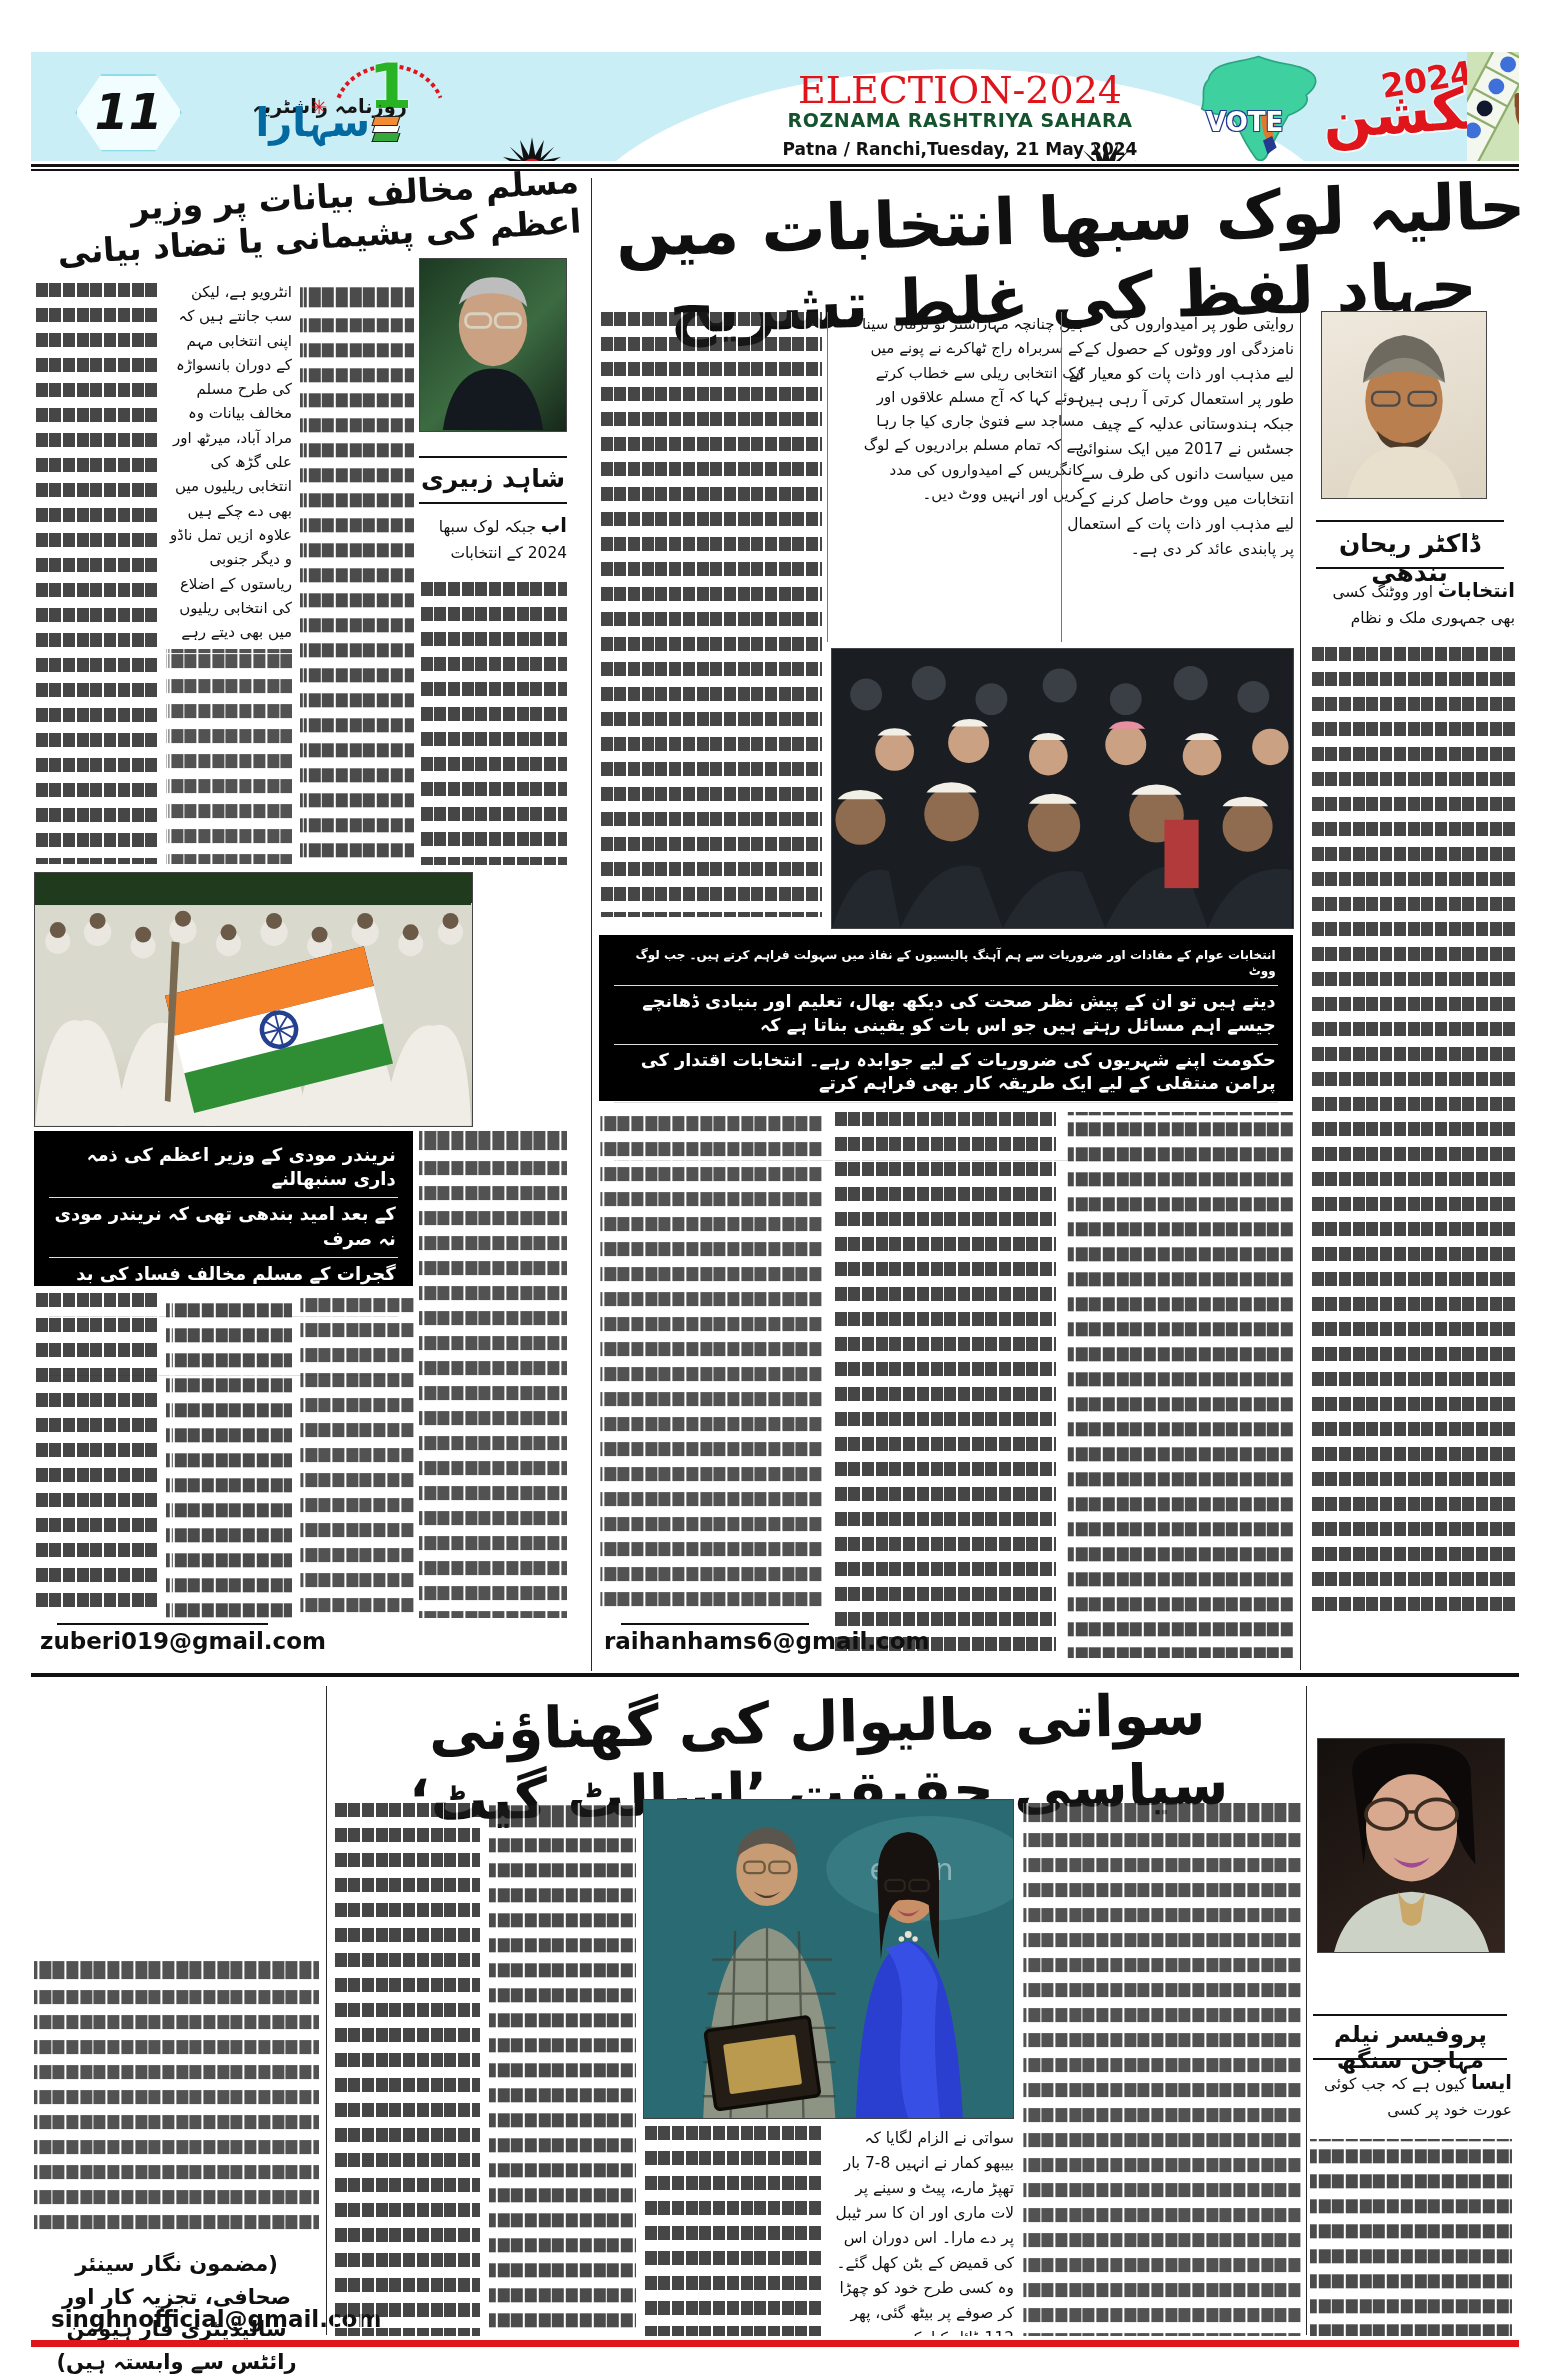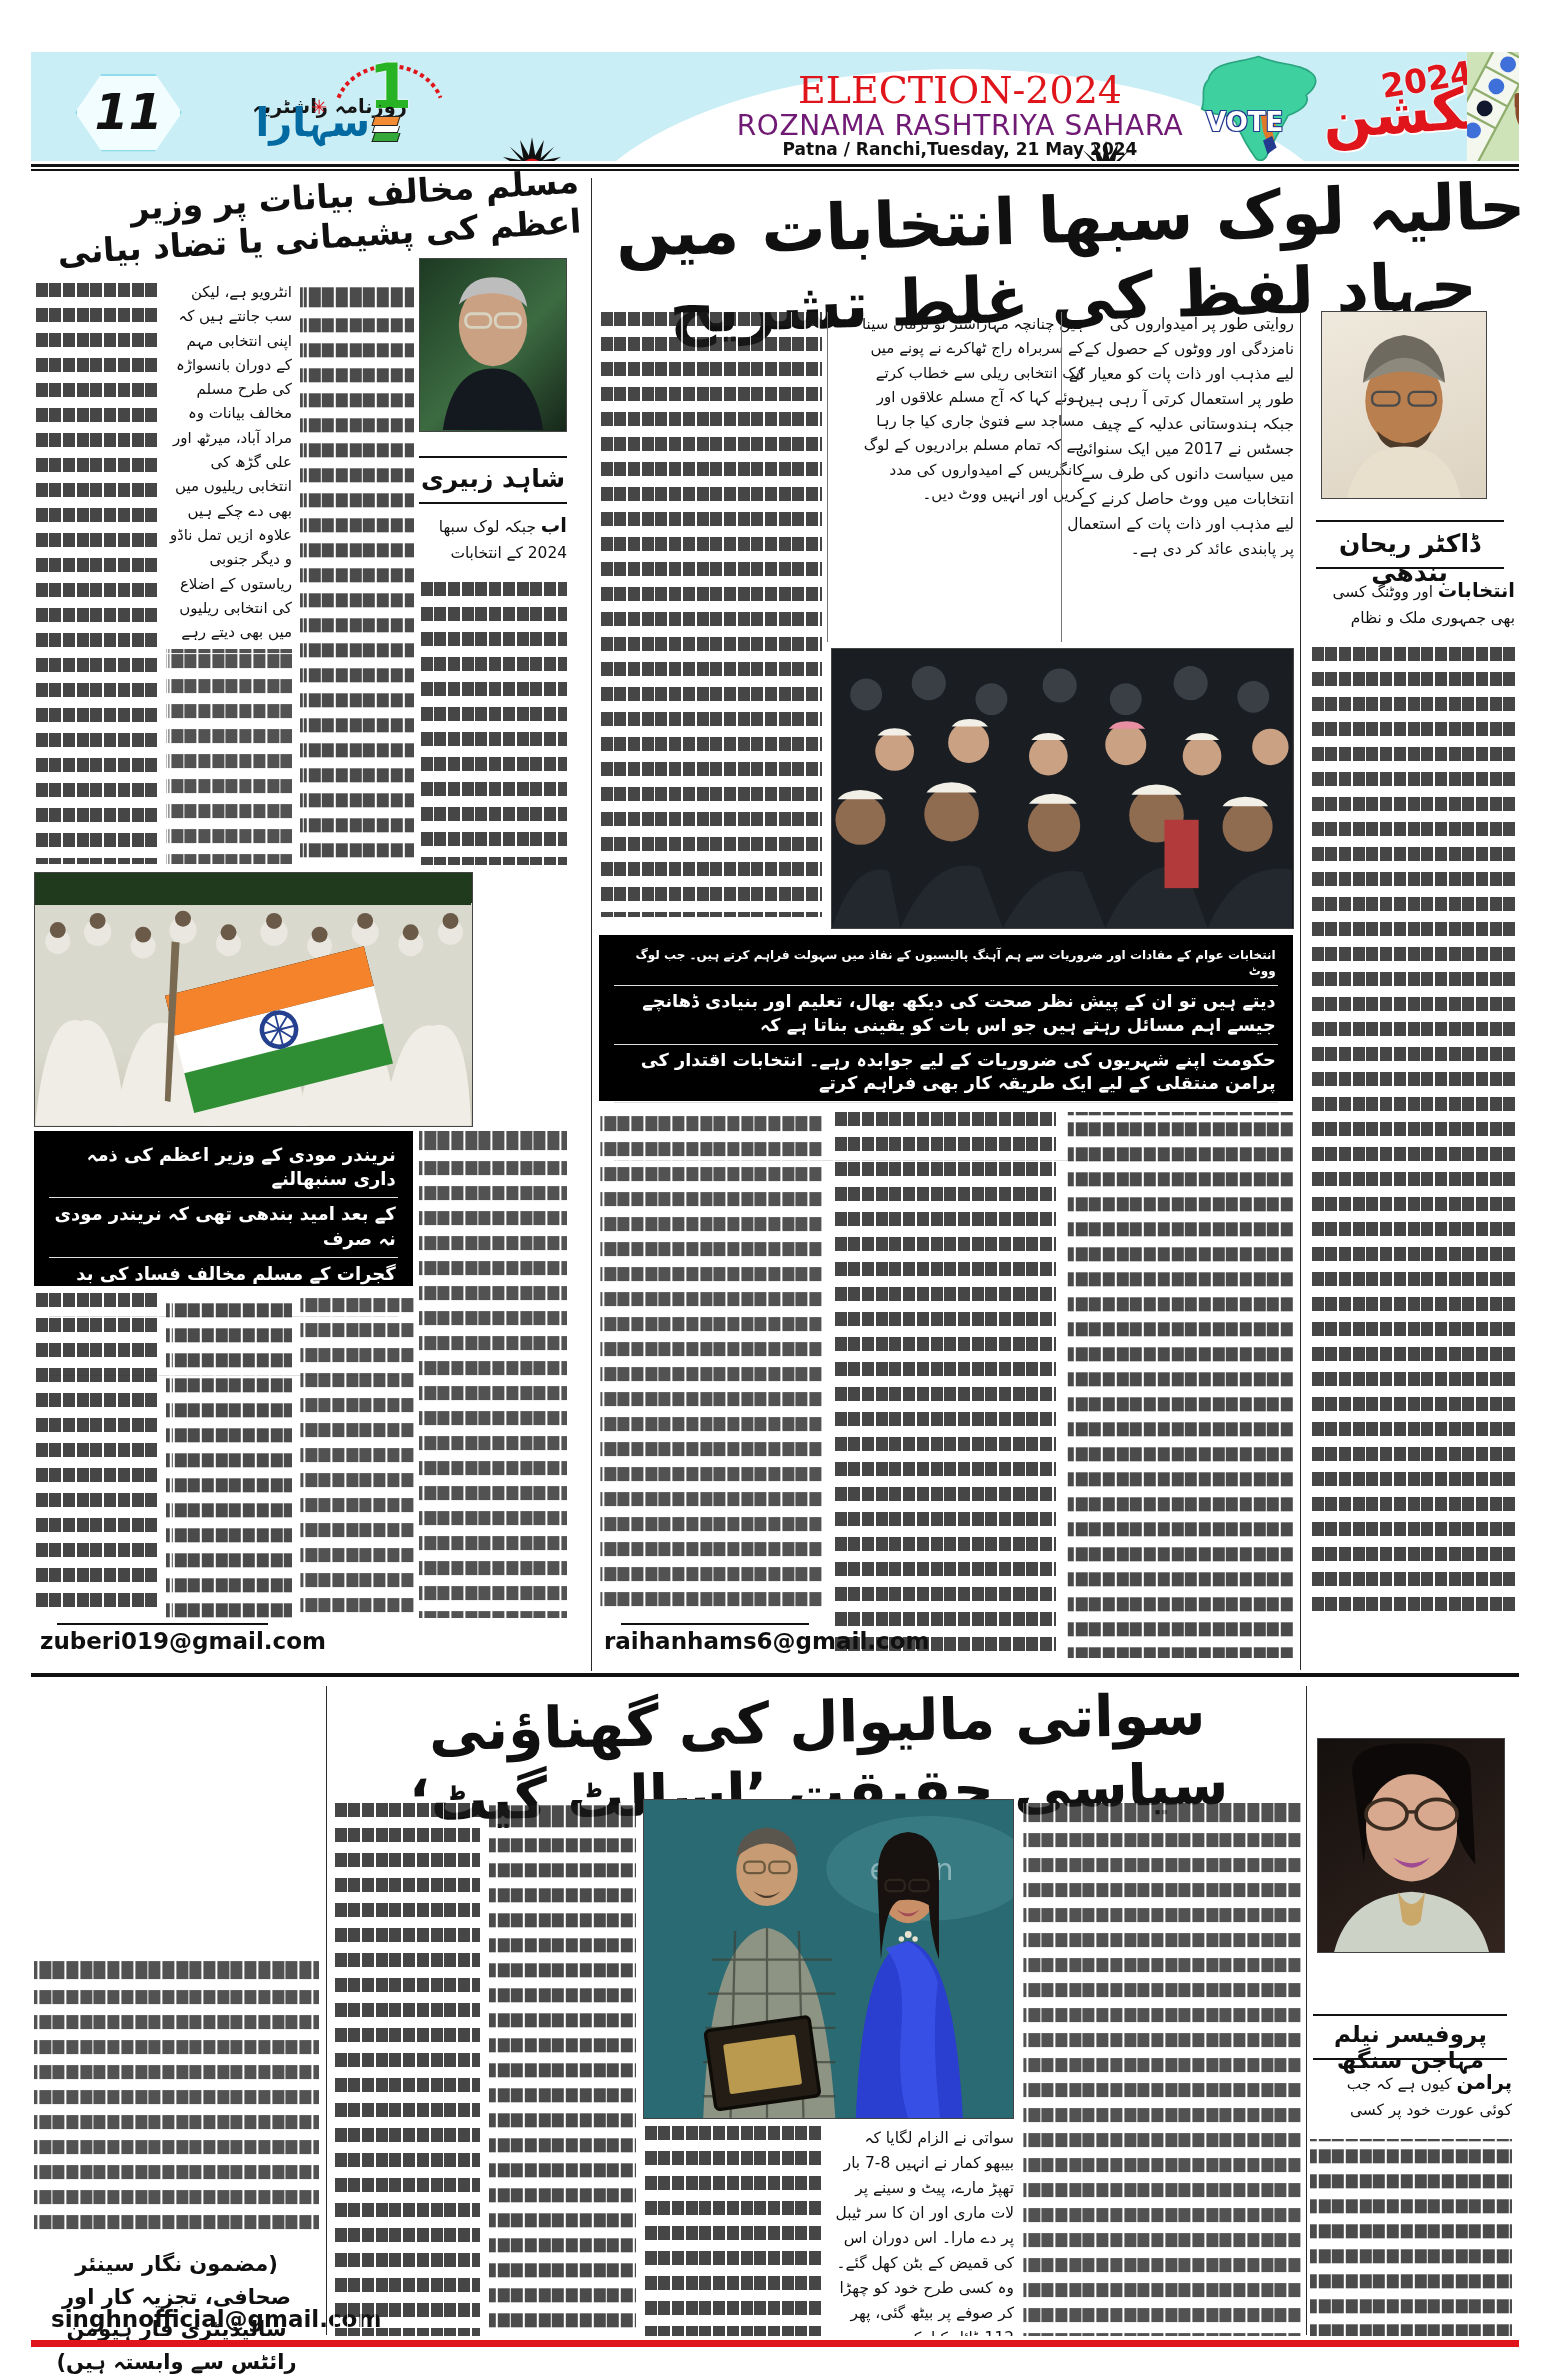--- a/index.html
+++ b/index.html
@@ -31,21 +31,21 @@
 </head>
 <body>
 
 <div id="page">
 
   <div class="abs" style="left:31px;top:52px;width:1488px;height:109px;background:#c9eef6;overflow:hidden;">
 
     <div class="abs" style="left:533px;top:17px;width:792px;height:228px;background:#fff;border-radius:50% 50% 0 0 / 80% 80% 0 0;"></div>
 
     <div class="abs ctr" style="left:570px;top:16px;width:718px;font-family:'DejaVu Serif',serif;font-weight:normal;font-size:38px;color:#e0151b;">ELECTION-2024</div>
-    <div class="abs ctr" style="left:570px;top:57px;width:718px;font-size:28px;color:#701a75;letter-spacing:0.6px;">ROZNAMA RASHTRIYA SAHARA</div>
+    <div class="abs ctr" style="left:570px;top:57px;width:718px;font-size:19px;color:#14532d;letter-spacing:0.6px;font-weight:bold;">ROZNAMA RASHTRIYA SAHARA</div>
     <div class="abs ctr" style="left:570px;top:87px;width:718px;font-size:17px;font-weight:bold;color:#111;">Patna  /  Ranchi,Tuesday, 21  May   2024</div>
 
     <svg class="abs" style="left:468px;top:84px;" width="66" height="66" viewBox="0 0 100 100">
       <g transform="translate(50,50)">
         <g fill="#111">
           <path d="M0,-48 L6,-14 L-6,-14 Z"></path>
             <path d="M0,48 L6,14 L-6,14 Z"></path>
             <path d="M-48,0 L-14,6 L-14,-6 Z"></path>
             <path d="M48,0 L14,6 L14,-6 Z"></path>
           <path d="M-34,-34 L-8,-12 L-12,-8 Z"></path>
@@ -400,21 +400,21 @@
       <line x1="78" y1="64" x2="86" y2="64" stroke="#3a2c20" stroke-width="3"></line>
       <path d="M66,104 q16,10 32,0 q-8,9 -16,9 q-8,0 -16,-9 Z" fill="#a04a93"></path>
       <path d="M14,187 Q26,138 82,134 Q138,138 150,187 Z" fill="#cdd2c6"></path>
       <path d="M70,134 q12,22 24,0 l-4,26 q-8,8 -16,0 Z" fill="#caa86a"></path>
     </svg>
   </div>
   <div class="abs hrule" style="left:1313px;top:2014px;width:194px;height:1.7px;"></div>
   <div class="abs rtl byline ctr" style="left:1308px;top:2021px;width:205px;font-size:23px;">پروفیسر نیلم مہاجن سنگھ</div>
   <div class="abs hrule" style="left:1313px;top:2058px;width:194px;height:1.7px;"></div>
   <div class="abs rtl" style="left:1310px;top:2067px;width:202px;height:67px;font-size:15.4px;line-height:1.6;overflow:hidden;">
-    <span class="leadword">پرامن</span>
+    <span class="leadword">ایسا</span>
     <span>کیوں ہے کہ جب کوئی عورت خود پر کسی</span>
   </div>
   <div class="abs sim s3" style="left:1310px;top:2139px;width:202px;height:197px;"></div>
 
   <div class="abs" style="left:31px;top:2340px;width:1488px;height:7.4px;background:#e0151b;"></div>
 
 </div>
 
 
 </body></html>

